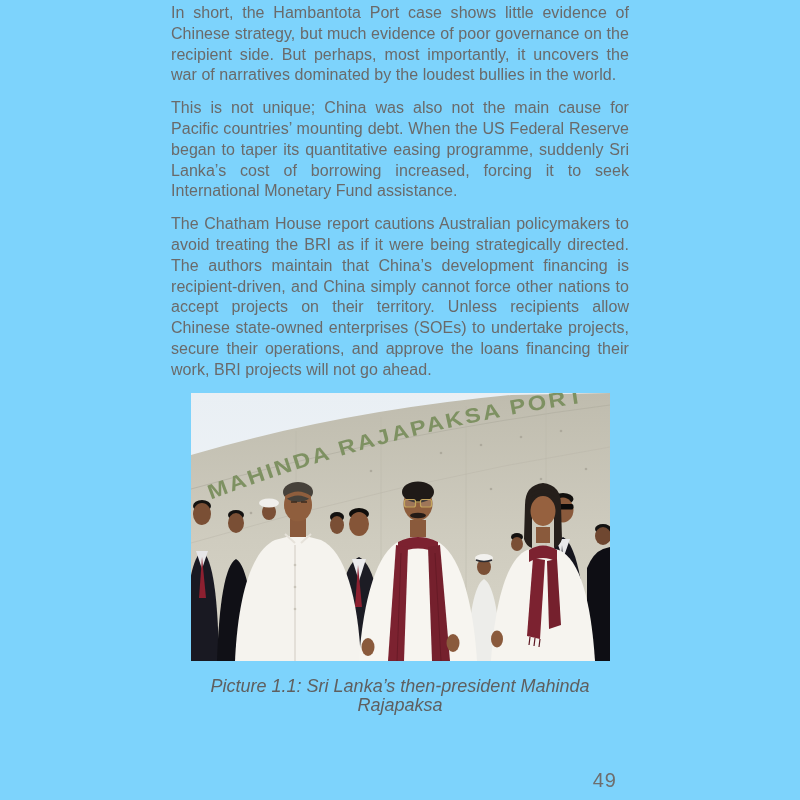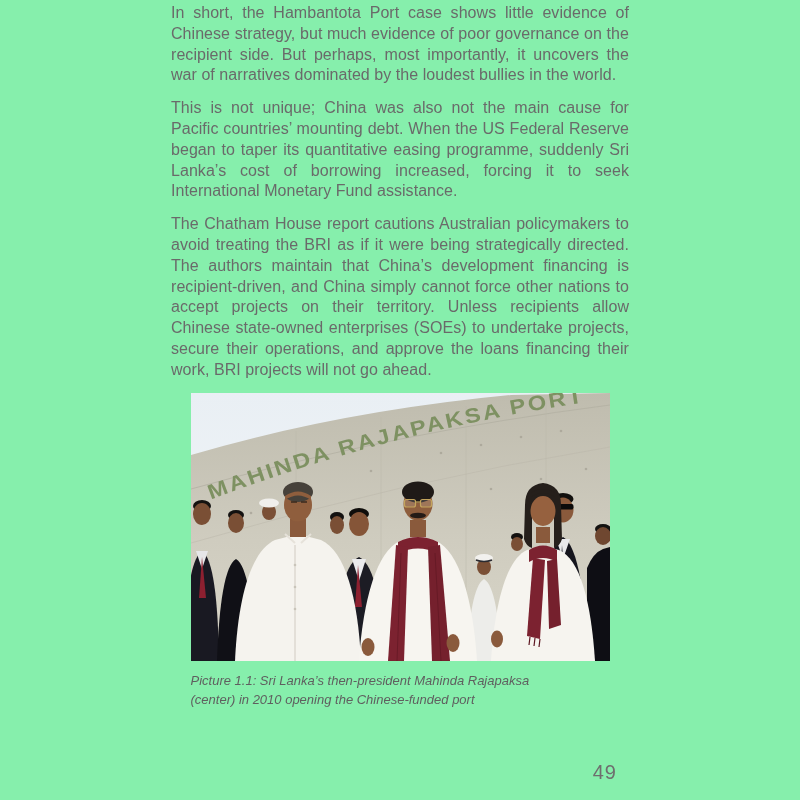--- a/index.html
+++ b/index.html
@@ -1,38 +1,38 @@
 <!DOCTYPE html>
 <html><head>
 <meta charset="utf-8">
 <style>
   html, body { margin:0; padding:0; background:#ffffff; }
   body { display:flex; justify-content:center; }
   .page {
-    position:relative; width:800px; height:800px; background:#86efac;
+    position:relative; width:800px; height:800px; background:#7dd3fc;
     overflow:hidden; font-family:"Liberation Sans", sans-serif;
   }
   .text-block { margin:0 auto; padding-top:3px; width:458px; }
   .body-par {
     margin:0 0 12px 0;
     font-size:16px; line-height:20.8px; color:#6a6a6a;
     text-align:justify; letter-spacing:0.05px;
   }
   figure { width:419px; margin:0 auto; padding:0; }
   .photo {
     width:419px; height:268px; overflow:hidden; line-height:0;
   }
   .photo svg { width:100%; height:100%; display:block; }
   figcaption {
-    margin-top:10px; width:419px;
-    font-style:italic; font-size:13px; line-height:19px;
-    color:#5f5f5f; 
+    margin-top:16px; width:419px;
+    font-style:italic; font-size:18px; line-height:19px;
+    color:#5f5f5f; text-align:center;
   }
   .page-number {
-    position:absolute; right:183px; bottom:16px;
+    position:absolute; right:183px; bottom:8px;
     font-size:20px; color:#6e6e6e; letter-spacing:1px;
   }
 </style>
 </head>
 <body>
 
 <div class="page">
 
   <div class="text-block">
     <p class="body-par">In short, the Hambantota Port case shows little evidence of Chinese strategy, but much evidence of poor governance on the recipient side. But perhaps, most importantly, it uncovers the war of narratives dominated by the loudest bullies in the world.</p>
@@ -176,18 +176,17 @@
 
         <g fill="#8a5a3c">
           <ellipse cx="177" cy="254" rx="6.5" ry="9"></ellipse>
           <ellipse cx="262" cy="250" rx="6.5" ry="9"></ellipse>
           <ellipse cx="306" cy="246" rx="6" ry="8.5"></ellipse>
         </g>
       </svg>
     </div>
     <figcaption>
       <div>Picture 1.1: Sri Lanka’s then-president Mahinda Rajapaksa</div>
-      <div>(center) in 2010 opening the Chinese-funded port</div>
     </figcaption>
   </figure>
 
   <div class="page-number">49</div>
 </div>
 
 </body></html>

